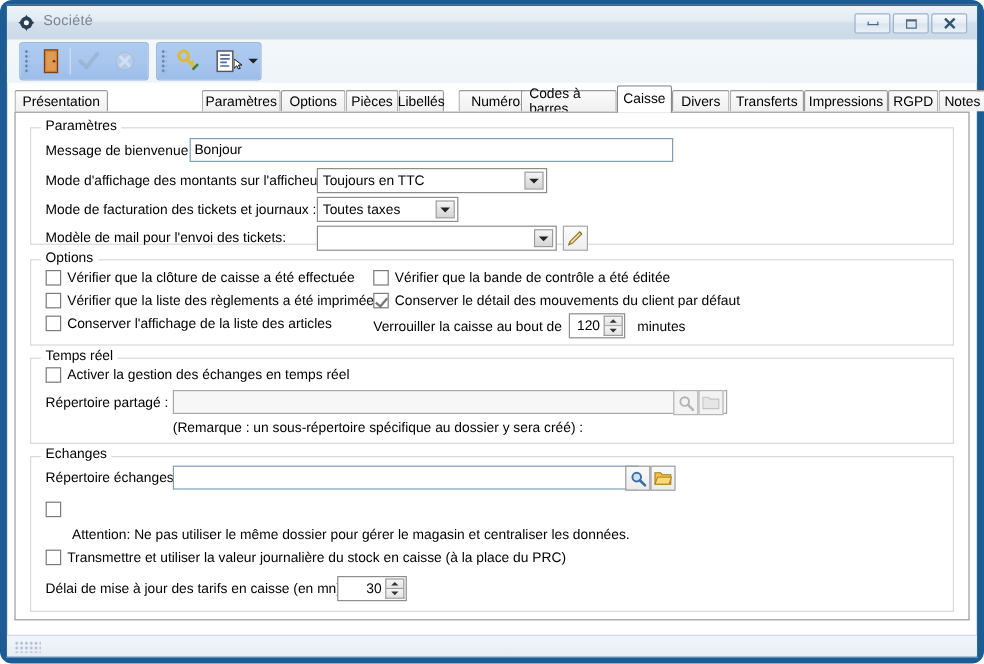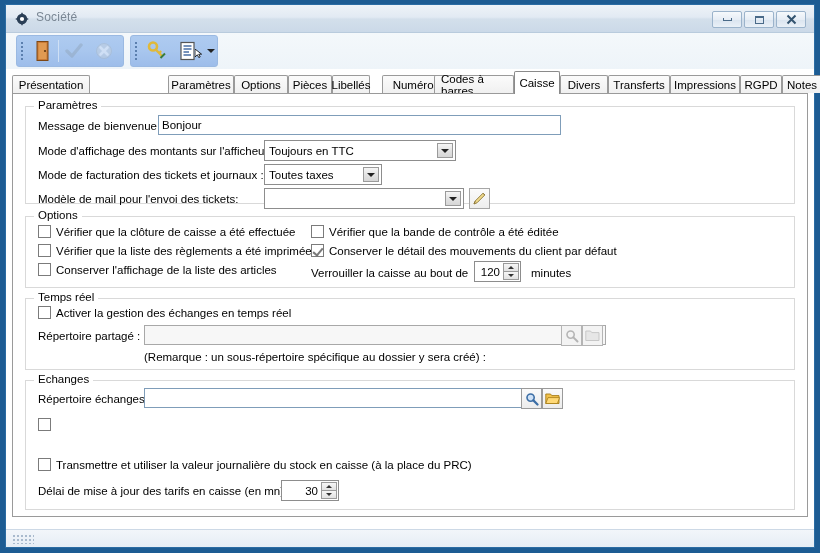--- a/index.html
+++ b/index.html
@@ -10,21 +10,21 @@
     background: #ffffff;
     font-family: "Liberation Sans", sans-serif;
   }
 
   
   #window {
     position: absolute; left: 0; top: 0;
     width: 820px; height: 553px;
     background: linear-gradient(to bottom, #1d5c93 0%, #1d5c93 100%);
     padding: 4px 5px 5px 5px;
-    border-radius: 0;
+    border-radius: 10px;
   }
   #frame-inner {
     position: relative;
     width: 810px; height: 544px;
     background: #ffffff;
     border: 1px solid #2b6ca3;
   }
 
   
   #titlebar {
@@ -510,20 +510,21 @@
         <div class="iconbtn" style="left:516px; top:7px;">
           <svg width="15" height="13" viewBox="0 0 15 13">
             <path d="M0.8 2 H5.5 L6.8 3.6 H14 V11.5 H0.8 Z" fill="#f2c14a" stroke="#a57c17" stroke-width="0.9"></path>
             <path d="M0.8 11.5 L3 5.6 H14.6 L12.4 11.5 Z" fill="#ffd977" stroke="#a57c17" stroke-width="0.8"></path>
           </svg>
         </div>
 
         <div class="cbrow" style="left:12px; top:37px;">
           <span class="cbox"></span>
         </div>
+        <span class="lbl" style="left:34px; top:59px;">Attention: Ne pas utiliser le même dossier pour gérer le magasin et centraliser les données.</span>
 
         <div class="cbrow" style="left:12px; top:77px;">
           <span class="cbox"></span>
           <span class="cbtext">Transmettre et utiliser la valeur journalière du stock en caisse (à la place du PRC)</span>
         </div>
 
         <span class="lbl" style="left:12px; top:104px;">Délai de mise à jour des tarifs en caisse (en mn):</span>
         <div class="spin" style="left:255px; top:99px; width:58px;align-items:center;">
           <span>30</span>
           <span class="spin-btns">

